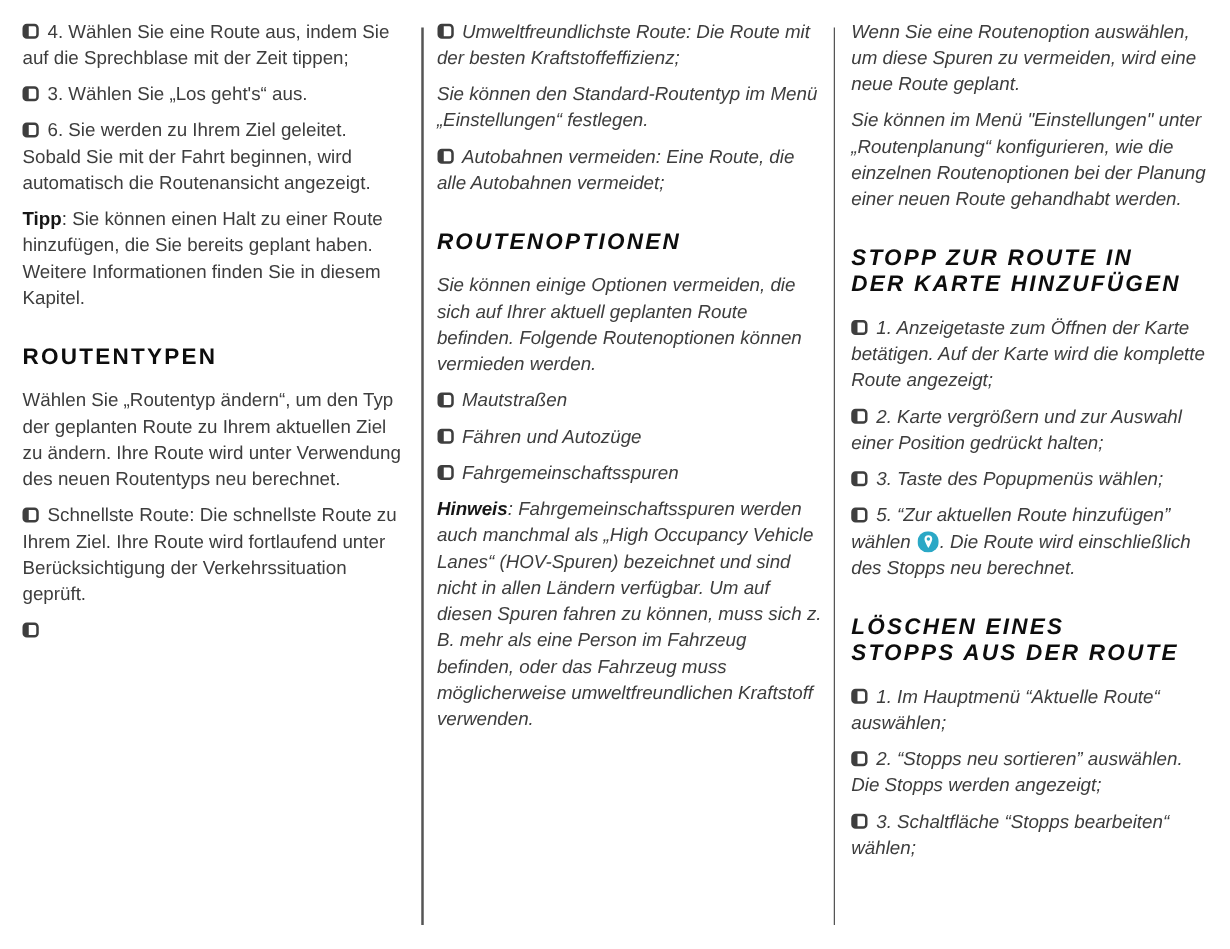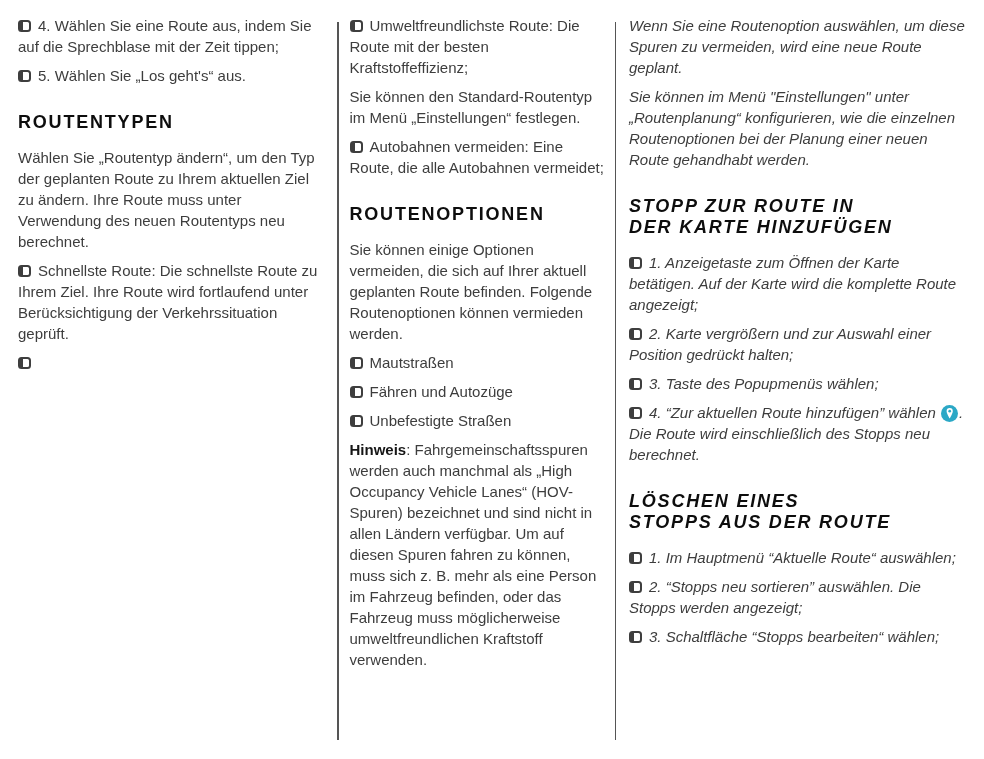--- a/index.html
+++ b/index.html
@@ -10,21 +10,21 @@
     box-sizing: border-box;
     background: #ffffff;
     display: flex;
     padding: 15px 14px 0 18px;
     font-family: "Liberation Sans", sans-serif;
     color: #3d3d3d;
     overflow: hidden;
   }
   .col { box-sizing: border-box; }
   .col-1 { width: 319px; padding-right: 10px; }
-  .col-2 { width: 276px; padding: 0 8px 0 11px; }
+  .col-2 { width: 328px; padding: 0 8px 0 11px; font-style: italic; }
   .col-3 { flex: 1; padding-left: 13px; padding-right: 4px; font-style: italic; }
   .vdiv {
     width: 1.5px;
     background: #555555;
     height: 718px;
     margin-top: 7px;
     flex-shrink: 0;
   }
   p {
     margin: 0 0 8px 0;
@@ -61,48 +61,50 @@
     margin: 0 1px;
   }
   .pin svg { display: block; }
 </style>
 </head>
 <body>
 
 <div class="page">
   <div class="col col-1">
       <p><span class="cb"></span><span>4. Wählen Sie eine Route aus, indem Sie auf die Sprechblase mit der Zeit tippen;</span></p>
-      <p><span class="cb"></span><span>5. Wählen Sie „Los geht's“ aus.</span></p>
+      <p><span class="cb"></span><span>3. Wählen Sie „Los geht's“ aus.</span></p>
+      <p><span class="cb"></span><span>6. Sie werden zu Ihrem Ziel geleitet. Sobald Sie mit der Fahrt beginnen, wird automatisch die Routenansicht angezeigt.</span></p>
+      <p><b>Tipp</b><span>: Sie können einen Halt zu einer Route hinzufügen, die Sie bereits geplant haben. Weitere Informationen finden Sie in diesem Kapitel.</span></p>
       <div class="h">ROUTENTYPEN</div>
-      <p><span>Wählen Sie „Routentyp ändern“, um den Typ der geplanten Route zu Ihrem aktuellen Ziel zu ändern. Ihre Route muss unter Verwendung des neuen Routentyps neu berechnet.</span></p>
+      <p><span>Wählen Sie „Routentyp ändern“, um den Typ der geplanten Route zu Ihrem aktuellen Ziel zu ändern. Ihre Route wird unter Verwendung des neuen Routentyps neu berechnet.</span></p>
       <p><span class="cb"></span><span>Schnellste Route: Die schnellste Route zu Ihrem Ziel. Ihre Route wird fortlaufend unter Berücksichtigung der Verkehrssituation geprüft.</span></p>
       <p><span class="cb"></span></p>
     </div>
   <div class="vdiv"></div>
   <div class="col col-2">
       <p><span class="cb"></span><span>Umweltfreundlichste Route: Die Route mit der besten Kraftstoffeffizienz;</span></p>
       <p><span>Sie können den Standard-Routentyp im Menü „Einstellungen“ festlegen.</span></p>
       <p><span class="cb"></span><span>Autobahnen vermeiden: Eine Route, die alle Autobahnen vermeidet;</span></p>
       <div class="h">ROUTENOPTIONEN</div>
       <p><span>Sie können einige Optionen vermeiden, die sich auf Ihrer aktuell geplanten Route befinden. Folgende Routenoptionen können vermieden werden.</span></p>
       <p><span class="cb"></span><span>Mautstraßen</span></p>
       <p><span class="cb"></span><span>Fähren und Autozüge</span></p>
-      <p><span class="cb"></span><span>Unbefestigte Straßen</span></p>
+      <p><span class="cb"></span><span>Fahrgemeinschaftsspuren</span></p>
       <p><b>Hinweis</b><span>: Fahrgemeinschaftsspuren werden auch manchmal als „High Occupancy Vehicle Lanes“ (HOV-Spuren) bezeichnet und sind nicht in allen Ländern verfügbar. Um auf diesen Spuren fahren zu können, muss sich z. B. mehr als eine Person im Fahrzeug befinden, oder das Fahrzeug muss möglicherweise umweltfreundlichen Kraftstoff verwenden.</span></p>
     </div>
   <div class="vdiv"></div>
   <div class="col col-3">
       <p><span>Wenn Sie eine Routenoption auswählen, um diese Spuren zu vermeiden, wird eine neue Route geplant.</span></p>
       <p><span>Sie können im Menü "Einstellungen" unter „Routenplanung“ konfigurieren, wie die einzelnen Routenoptionen bei der Planung einer neuen Route gehandhabt werden.</span></p>
       <div class="h">STOPP ZUR ROUTE IN
 DER KARTE HINZUFÜGEN</div>
       <p><span class="cb"></span><span>1. Anzeigetaste zum Öffnen der Karte betätigen. Auf der Karte wird die komplette Route angezeigt;</span></p>
       <p><span class="cb"></span><span>2. Karte vergrößern und zur Auswahl einer Position gedrückt halten;</span></p>
       <p><span class="cb"></span><span>3. Taste des Popupmenüs wählen;</span></p>
-      <p><span class="cb"></span><span>4. “Zur aktuellen Route hinzufügen” wählen </span><span class="pin"><svg width="17" height="17" viewBox="0 0 17 17" aria-hidden="true">
+      <p><span class="cb"></span><span>5. “Zur aktuellen Route hinzufügen” wählen </span><span class="pin"><svg width="17" height="17" viewBox="0 0 17 17" aria-hidden="true">
             <circle cx="8.5" cy="8.5" r="8.5" fill="#2BA8C6"></circle>
             <path d="M8.7 3.1a3.1 3.1 0 0 1 3.1 3.1c0 2.2-3.1 7.3-3.1 7.3s-3.1-5.1-3.1-7.3a3.1 3.1 0 0 1 3.1-3.1z" fill="#ffffff"></path>
             <circle cx="8.7" cy="6.2" r="1.35" fill="#2BA8C6"></circle>
           </svg></span><span>. Die Route wird einschließlich des Stopps neu berechnet.</span></p>
       <div class="h">LÖSCHEN EINES
 STOPPS AUS DER ROUTE</div>
       <p><span class="cb"></span><span>1. Im Hauptmenü “Aktuelle Route“ auswählen;</span></p>
       <p><span class="cb"></span><span>2. “Stopps neu sortieren” auswählen. Die Stopps werden angezeigt;</span></p>
       <p><span class="cb"></span><span>3. Schaltfläche “Stopps bearbeiten“ wählen;</span></p>
     </div>

